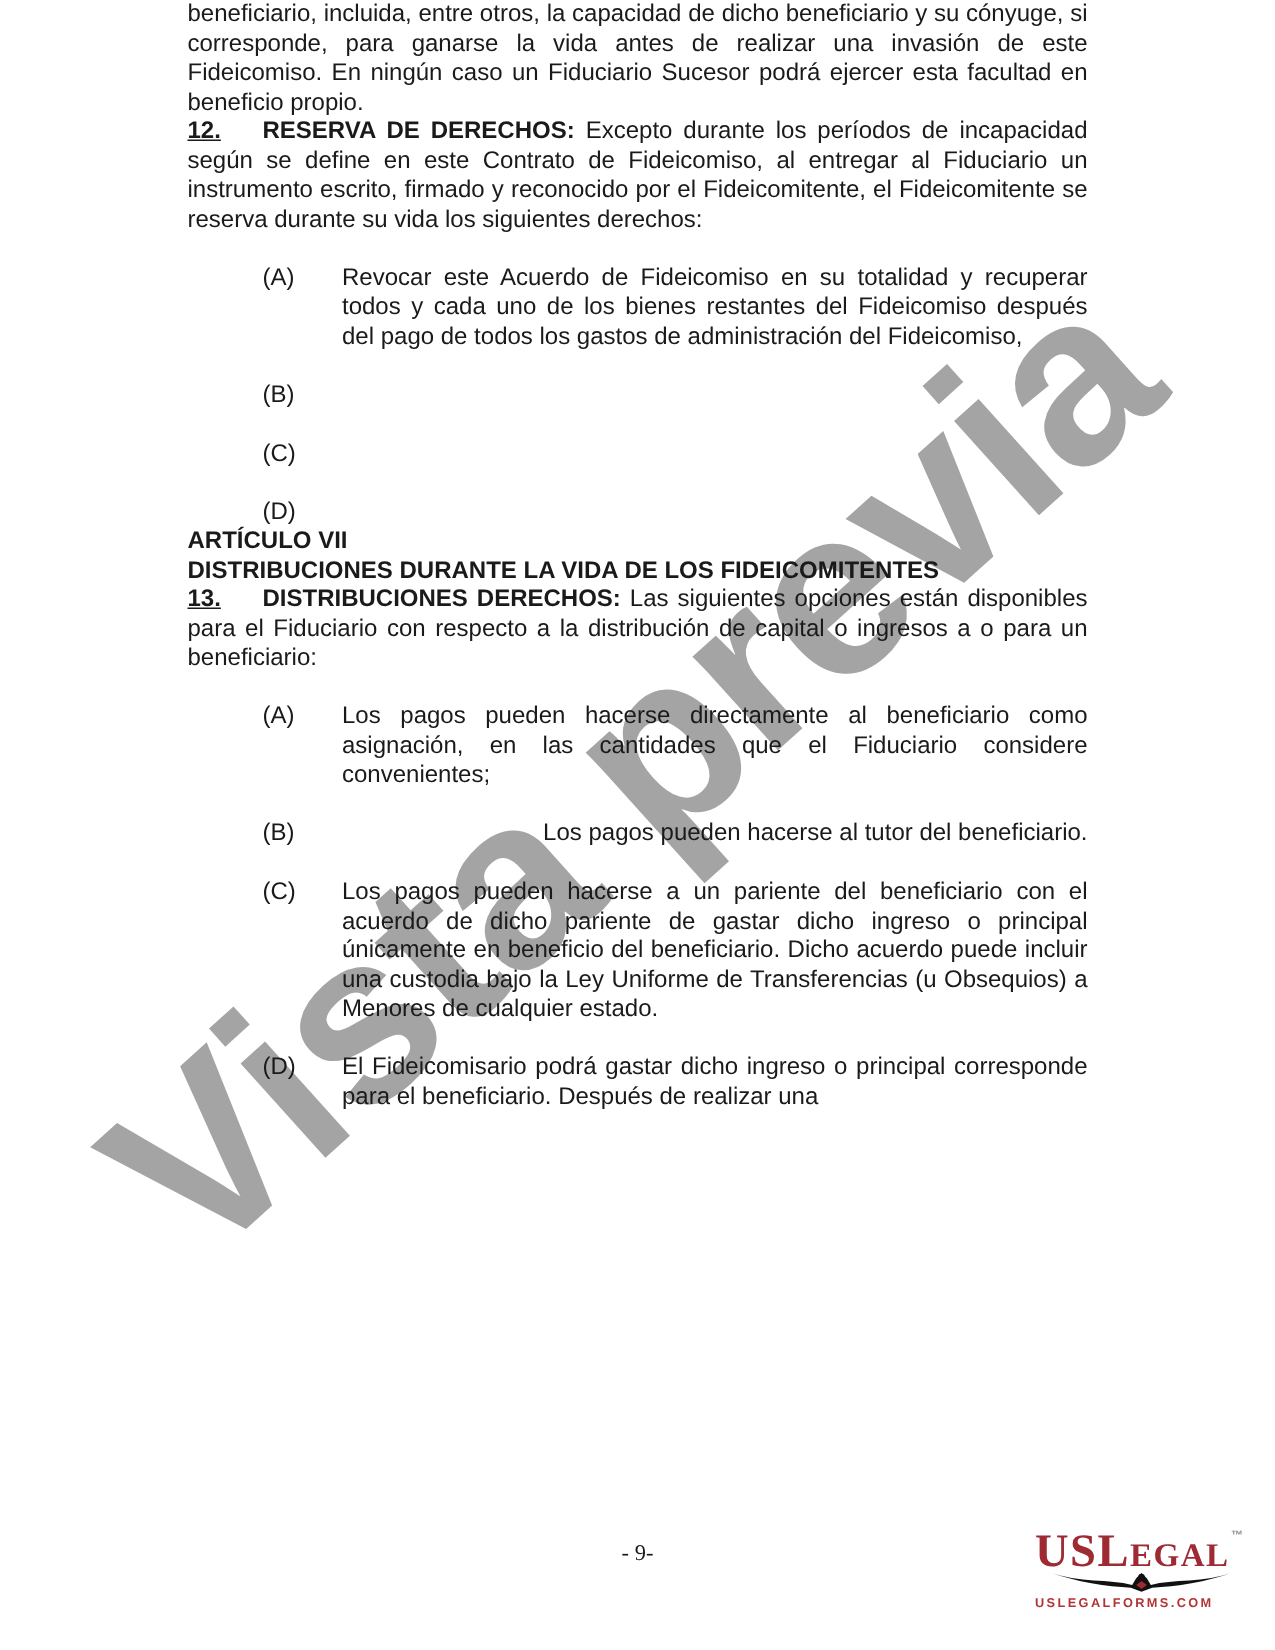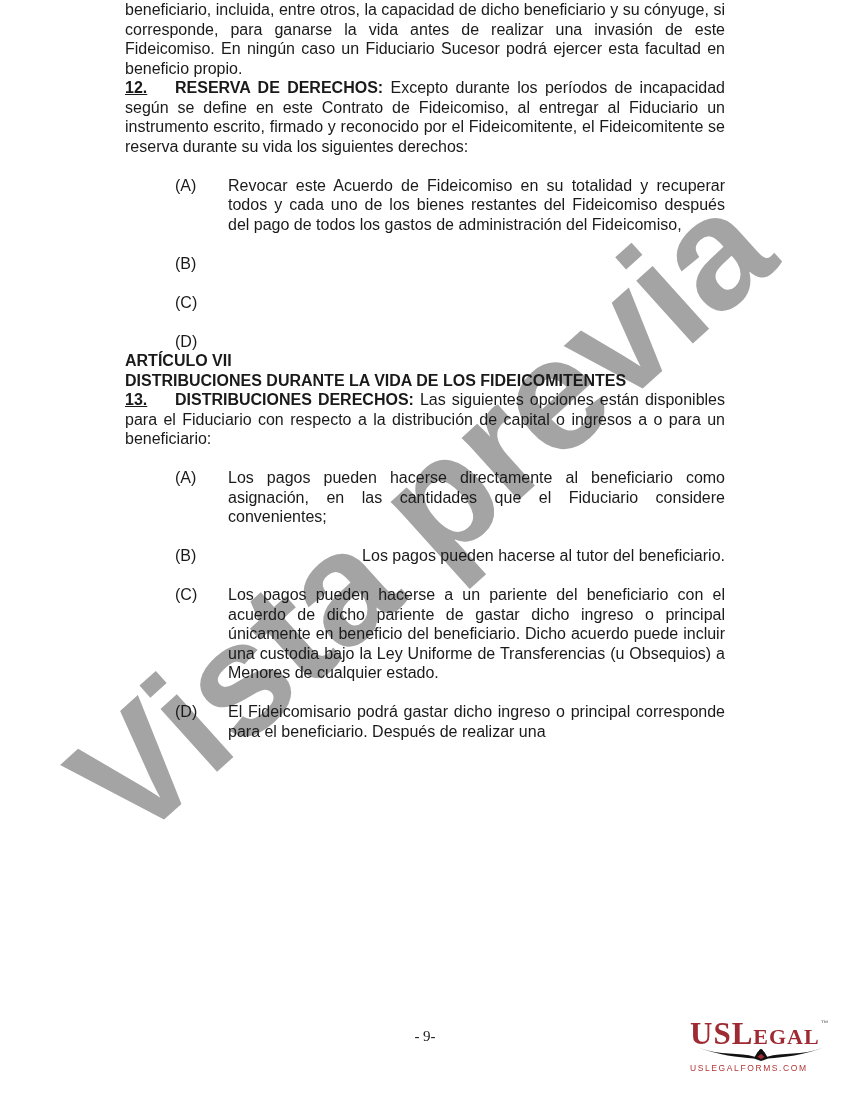--- a/index.html
+++ b/index.html
@@ -42,21 +42,21 @@
     font-family:"Liberation Serif", serif; font-variant:small-caps;
     font-weight:bold; font-size:31px; letter-spacing:1px; color:#9e2a33;
     display:inline-block;
   }
   .logo-tm {
     font-family:"Liberation Sans", sans-serif; font-variant:normal;
     font-size:8px; color:#8a8a8a; vertical-align:18px; margin-left:1px;
   }
   .logo-eagle { display:block; margin:-3px auto 0; }
   .logo-site {
-    font-family:"Liberation Sans", sans-serif; font-weight:normal;
+    font-family:"Liberation Sans", sans-serif; font-weight:bold;
     font-size:8.5px; letter-spacing:1.6px; color:#b23434; margin-top:2px;
   }
 </style>
 </head>
 <body>
 
 <div class="page">
 
   <div class="watermark">Vista previa</div>
 

